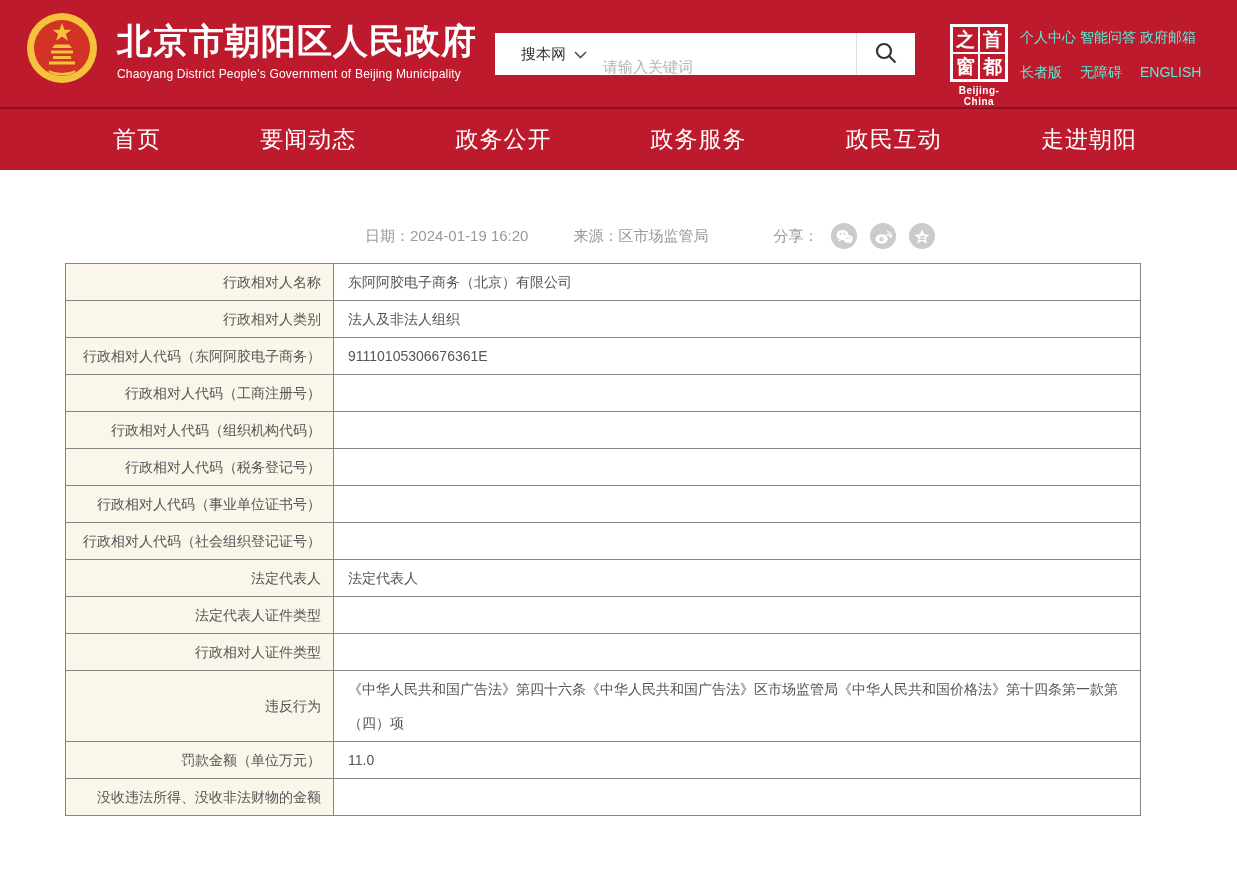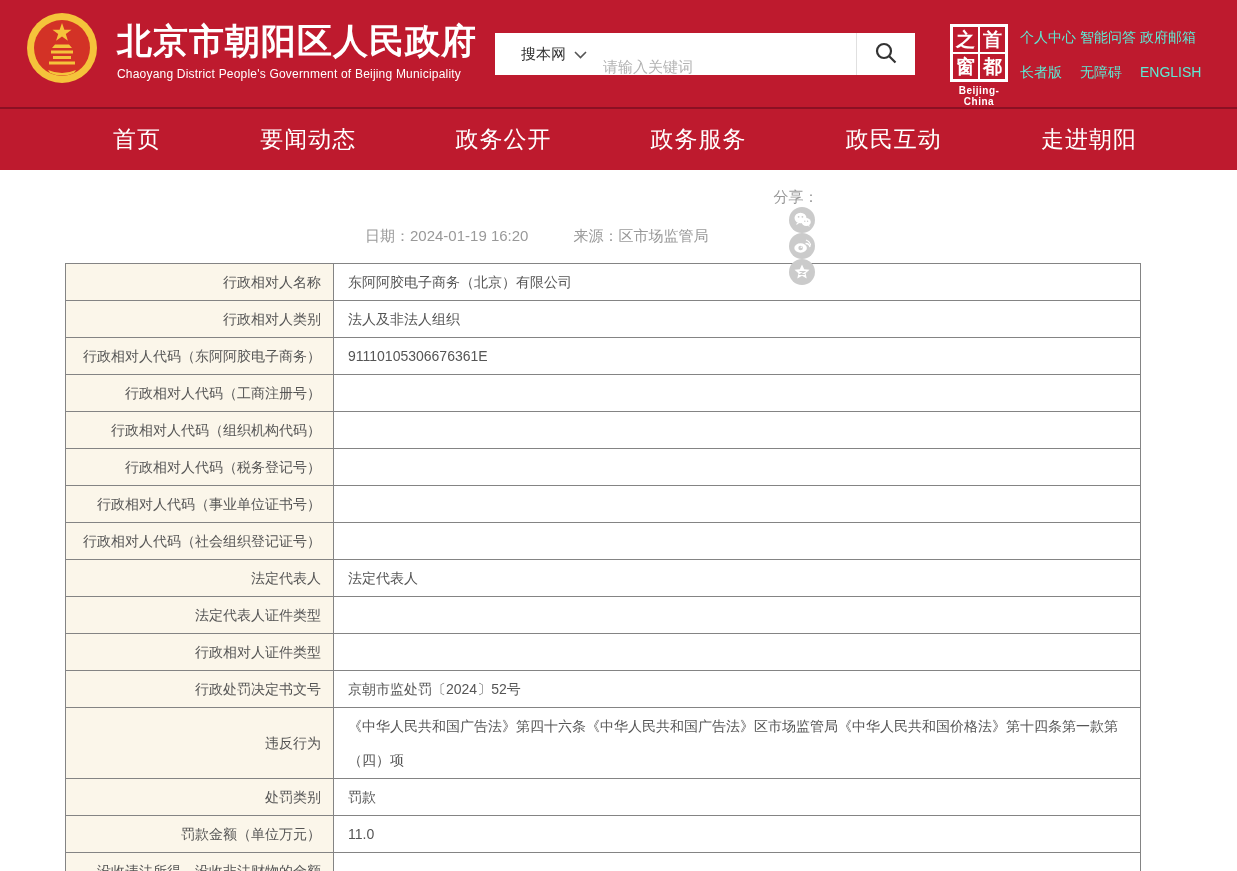--- a/index.html
+++ b/index.html
@@ -42,21 +42,21 @@
   
   .header-split{width:100%;height:2px;background:var(--brand-red-dark);}
   .nav{width:100%;height:61px;background:var(--brand-red);display:flex;align-items:center;
     justify-content:space-between;padding:0 100px 0 113px;}
   .nav a{color:#ffffff;font-size:23px;font-weight:500;text-decoration:none;letter-spacing:1px;
     cursor:pointer;white-space:nowrap;}
   
   .meta{margin:53px 0 0 365px;height:26px;display:flex;align-items:center;
     font-size:15px;color:var(--text-meta);}
   .meta-source{margin-left:45px;}
-  .meta-share{margin-left:65px;display:flex;align-items:center;flex-direction:column;}
+  .meta-share{margin-left:65px;display:flex;align-items:center;}
   .share-icon{width:26px;height:26px;border-radius:50%;background:#cbcbcb;margin-left:13px;
     display:flex;align-items:center;justify-content:center;cursor:pointer;}
   
   .penalty-table{margin:14px 65px 0 65px;width:1076px;border-collapse:collapse;
     table-layout:fixed;}
   .penalty-table td{border:1px solid var(--table-border);font-size:14px;color:var(--text-dark);
     line-height:34px;padding:1px 0;vertical-align:middle;}
   .col-label{width:268px;}
   .t-label{background:var(--label-bg);text-align:right;padding-right:12px !important;}
   .t-value{background:#fff;text-align:left;padding-left:14px !important;padding-right:20px !important;}
@@ -232,34 +232,26 @@
       <tr>
         <td class="t-label">法定代表人证件类型</td>
         <td class="t-value"></td>
       </tr>
 
       <tr>
         <td class="t-label">行政相对人证件类型</td>
         <td class="t-value"></td>
       </tr>
 
-      <tr>
-        <td class="t-label">行政处罚决定书文号</td>
-        <td class="t-value">京朝市监处罚〔2024〕52号</td>
-      </tr>
 
       <tr>
         <td class="t-label">违反行为</td>
         <td class="t-value">《中华人民共和国广告法》第四十六条《中华人民共和国广告法》区市场监管局《中华人民共和国价格法》第十四条第一款第（四）项</td>
       </tr>
 
-      <tr>
-        <td class="t-label">处罚类别</td>
-        <td class="t-value">罚款</td>
-      </tr>
 
       <tr>
         <td class="t-label">罚款金额（单位万元）</td>
         <td class="t-value">11.0</td>
       </tr>
 
       <tr>
         <td class="t-label">没收违法所得、没收非法财物的金额</td>
         <td class="t-value"></td>
       </tr>

